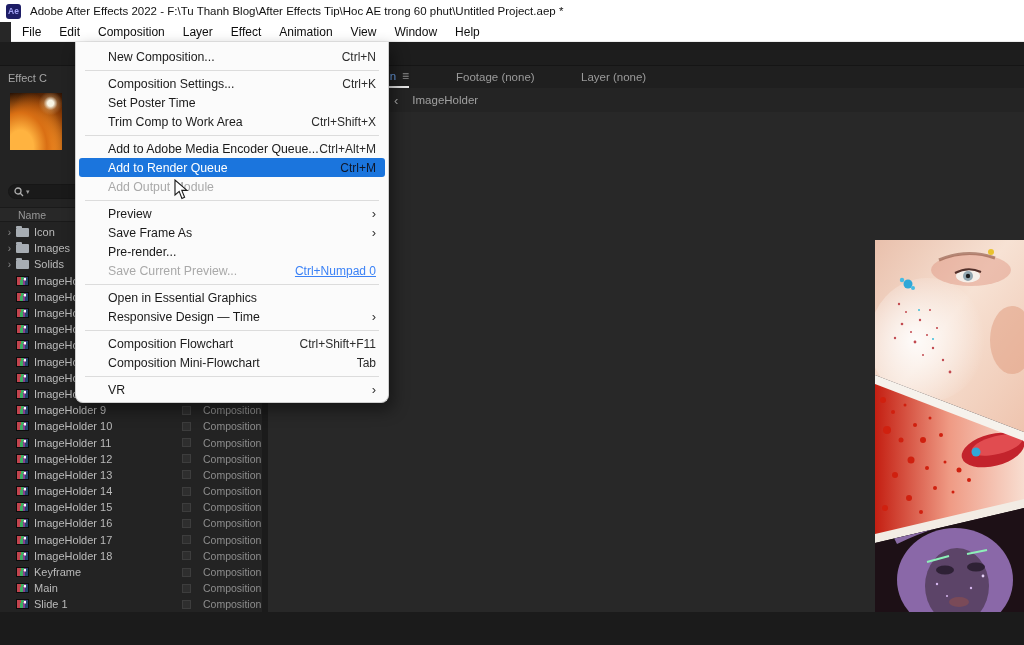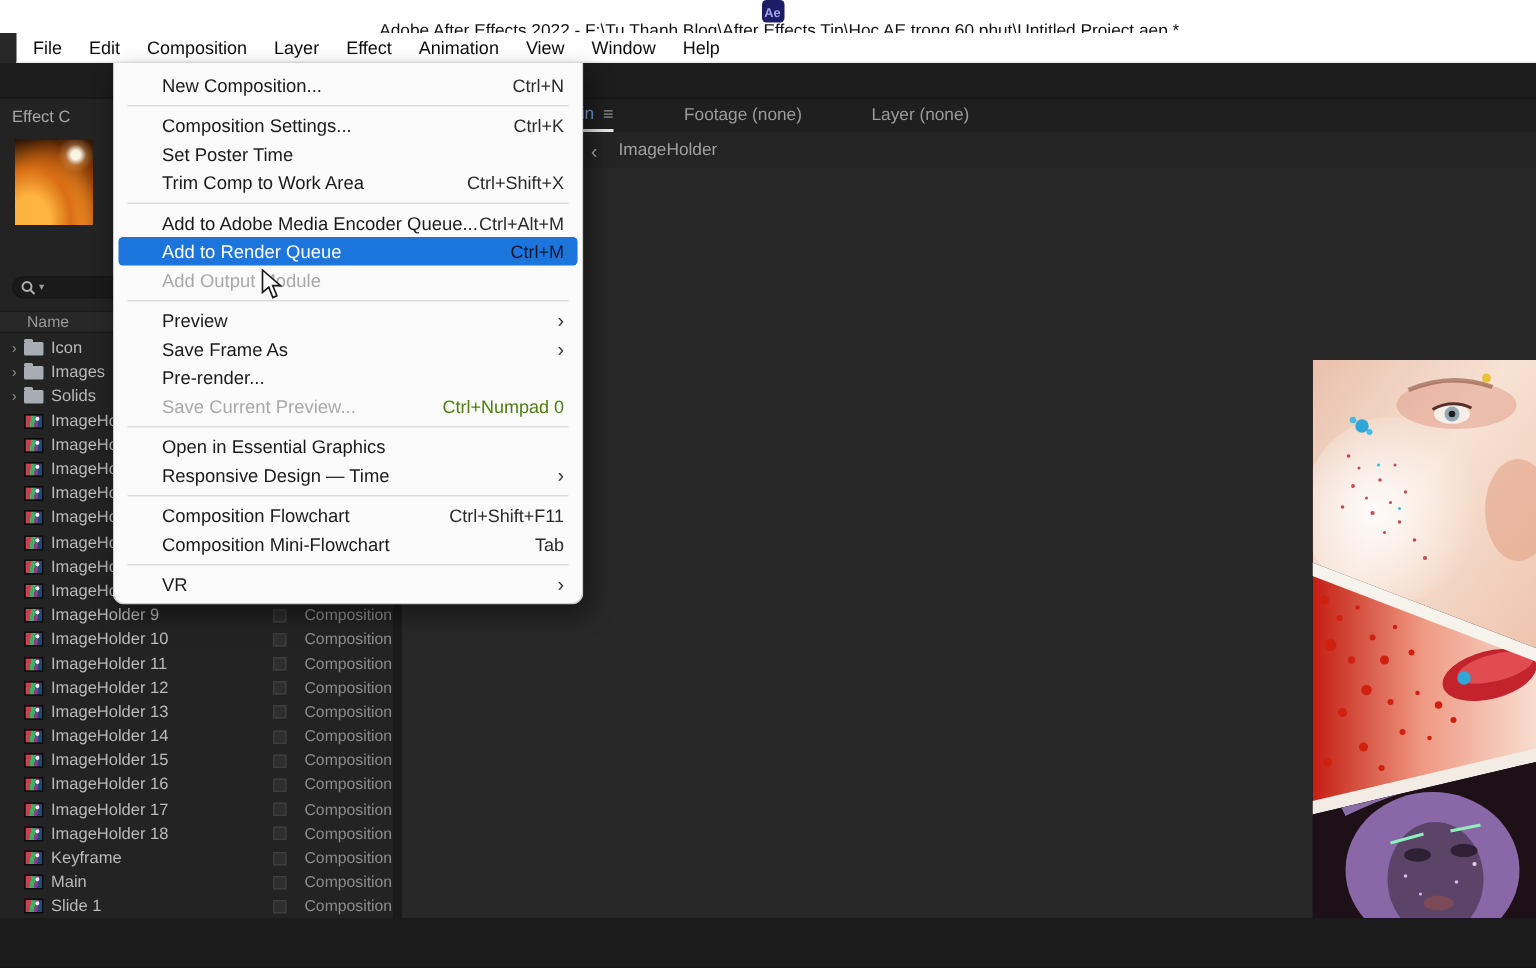--- a/index.html
+++ b/index.html
@@ -3,21 +3,21 @@
 <meta charset="utf-8">
 <style>
   * { box-sizing: border-box; margin: 0; padding: 0; }
   html,body { background:#111; }
   #root {
     position:relative; width:1024px; height:645px; overflow:hidden;
     font-family:"Liberation Sans", sans-serif; background:#272727;
   }
   
   .titlebar { position:absolute; left:0; top:0; width:1024px; height:22px;
-    background:#ffffff; display:flex; align-items:center; padding-left:6px;flex-direction:column; }
+    background:#ffffff; display:flex; align-items:center; padding-left:6px; }
   .appicon { width:15px; height:15px; border-radius:3px; background:#1d1d66;
     color:#a3a3f5; font-size:8.5px; font-weight:bold; display:flex;
     align-items:center; justify-content:center; flex:none; }
   .titletext { margin-left:9px; font-size:11.5px; color:#111; white-space:nowrap; }
   
   .menubar { position:absolute; left:0; top:22px; width:1024px; height:20px;
     background:#ffffff; display:flex; align-items:center; padding-left:2px;
     border-bottom:1px solid #ececec;margin-left:11px; }
   .mb-item { padding:0 9px; font-size:12px; color:#0d0d0d; height:20px;
     display:flex; align-items:center; }
@@ -95,21 +95,21 @@
   .context-menu { position:absolute; left:58px; top:42px; width:314px;
     background:#fbfbfb; border:1px solid #cfcfcf; border-top:none;
     border-radius:0 0 8px 8px; box-shadow:4px 7px 16px rgba(0,0,0,.45);
     padding:5px 0 3px 0; z-index:50;margin-left:17px; }
   .menu-item { height:19px; display:flex; align-items:center;
     padding:0 12px 0 32px; font-size:12.3px; color:#1a1a1a; }
   .mi-label { flex:1; white-space:nowrap; }
   .mi-right { font-size:12px; color:#2b2b2b; white-space:nowrap; }
   .mi-right.subarrow { font-size:13px; color:#333; }
   .menu-item.dis { color:#a9a9a9; }
-  .menu-item.dis .mi-right { color:#4d7c0f; }
+  .menu-item.dis .mi-right { color:#3b82f6;text-decoration:underline; }
   .menu-item.hl { background:#1b75dd; color:#ffffff; border-radius:3px;
     margin:0 3px; padding:0 9px 0 29px; }
   .menu-item.hl .mi-right { color:#0f172a; }
   .menu-sep { height:1px; background:#dcdcdc; margin:3.5px 9px; }
   
   .cursor { position:absolute; left:174px; top:179px; z-index:60; }
 </style>
 </head>
 <body>
 

